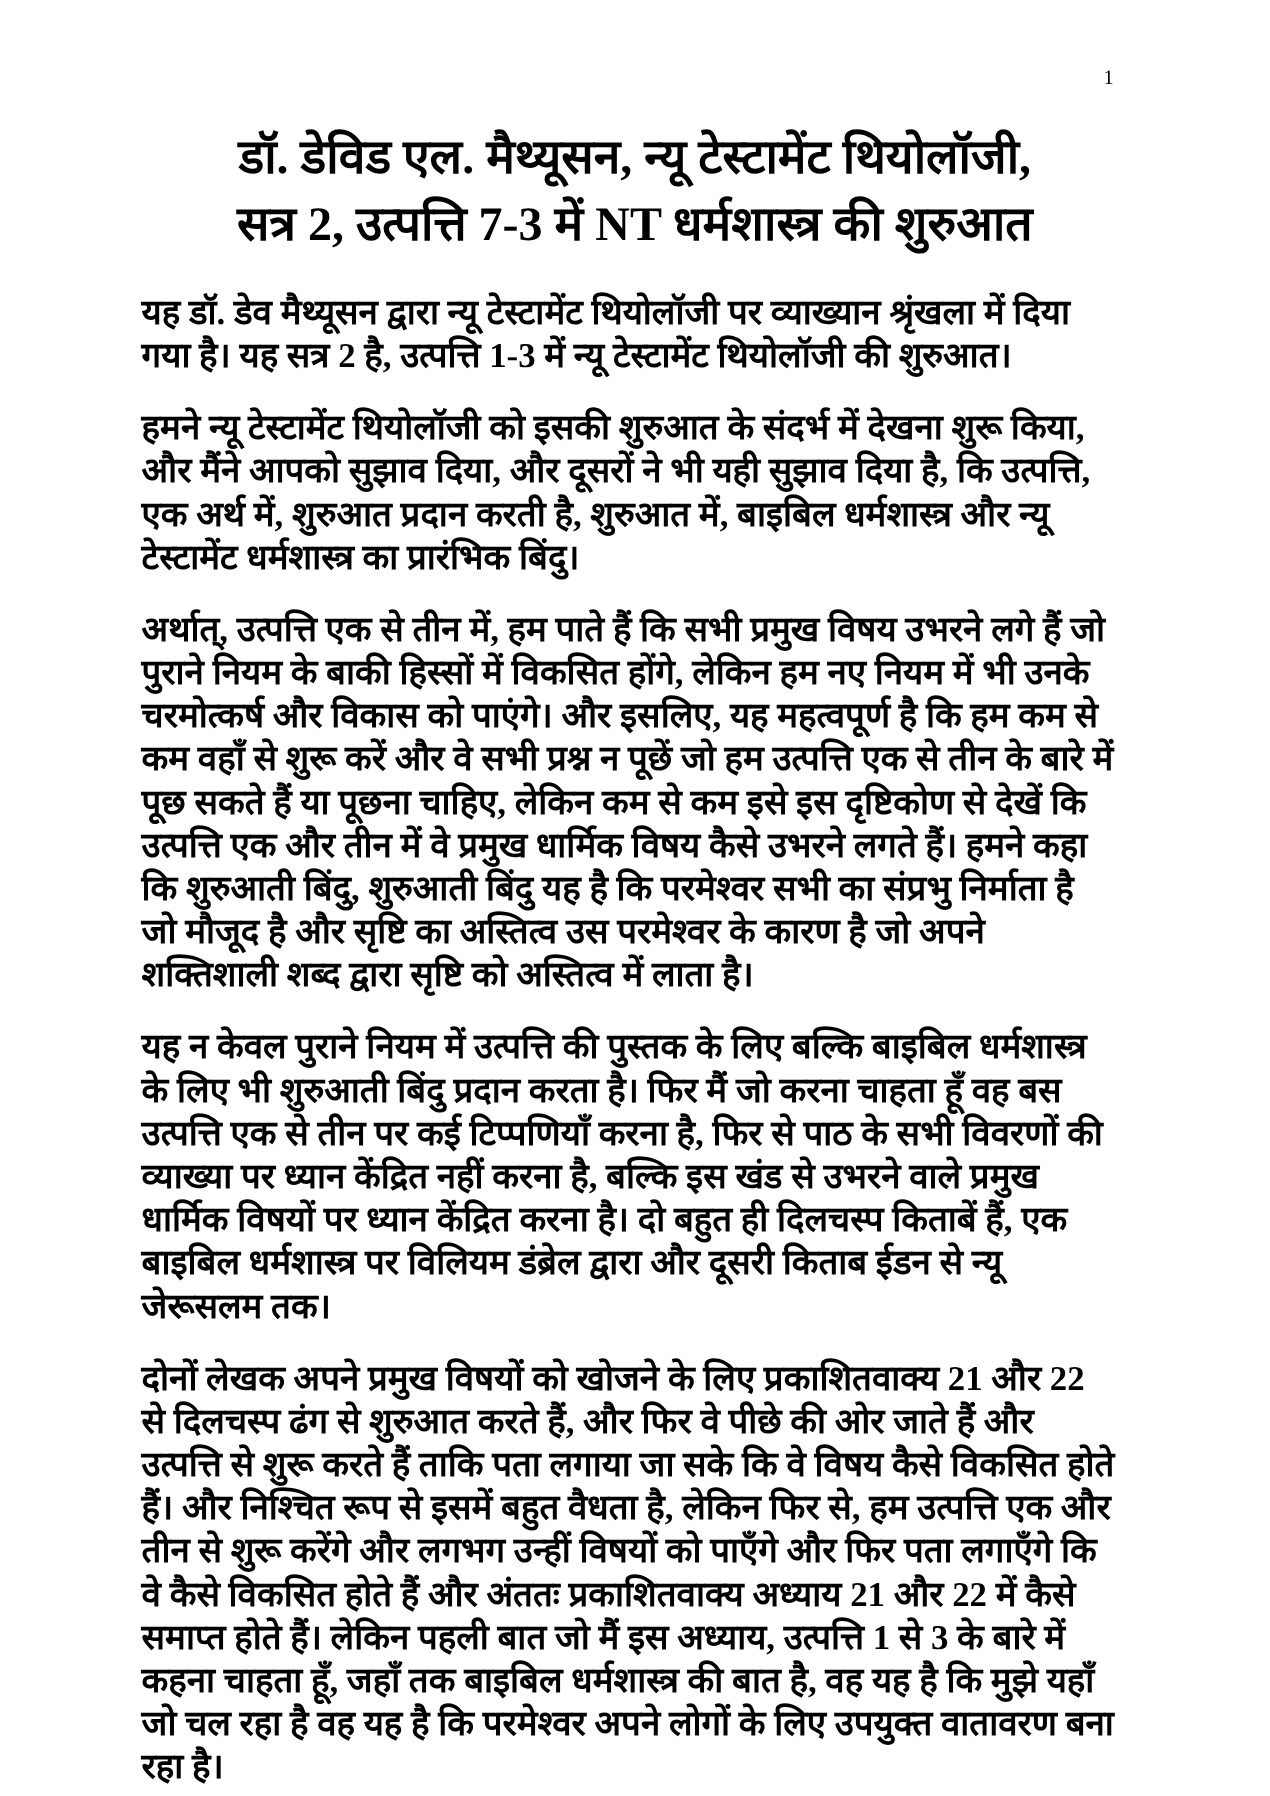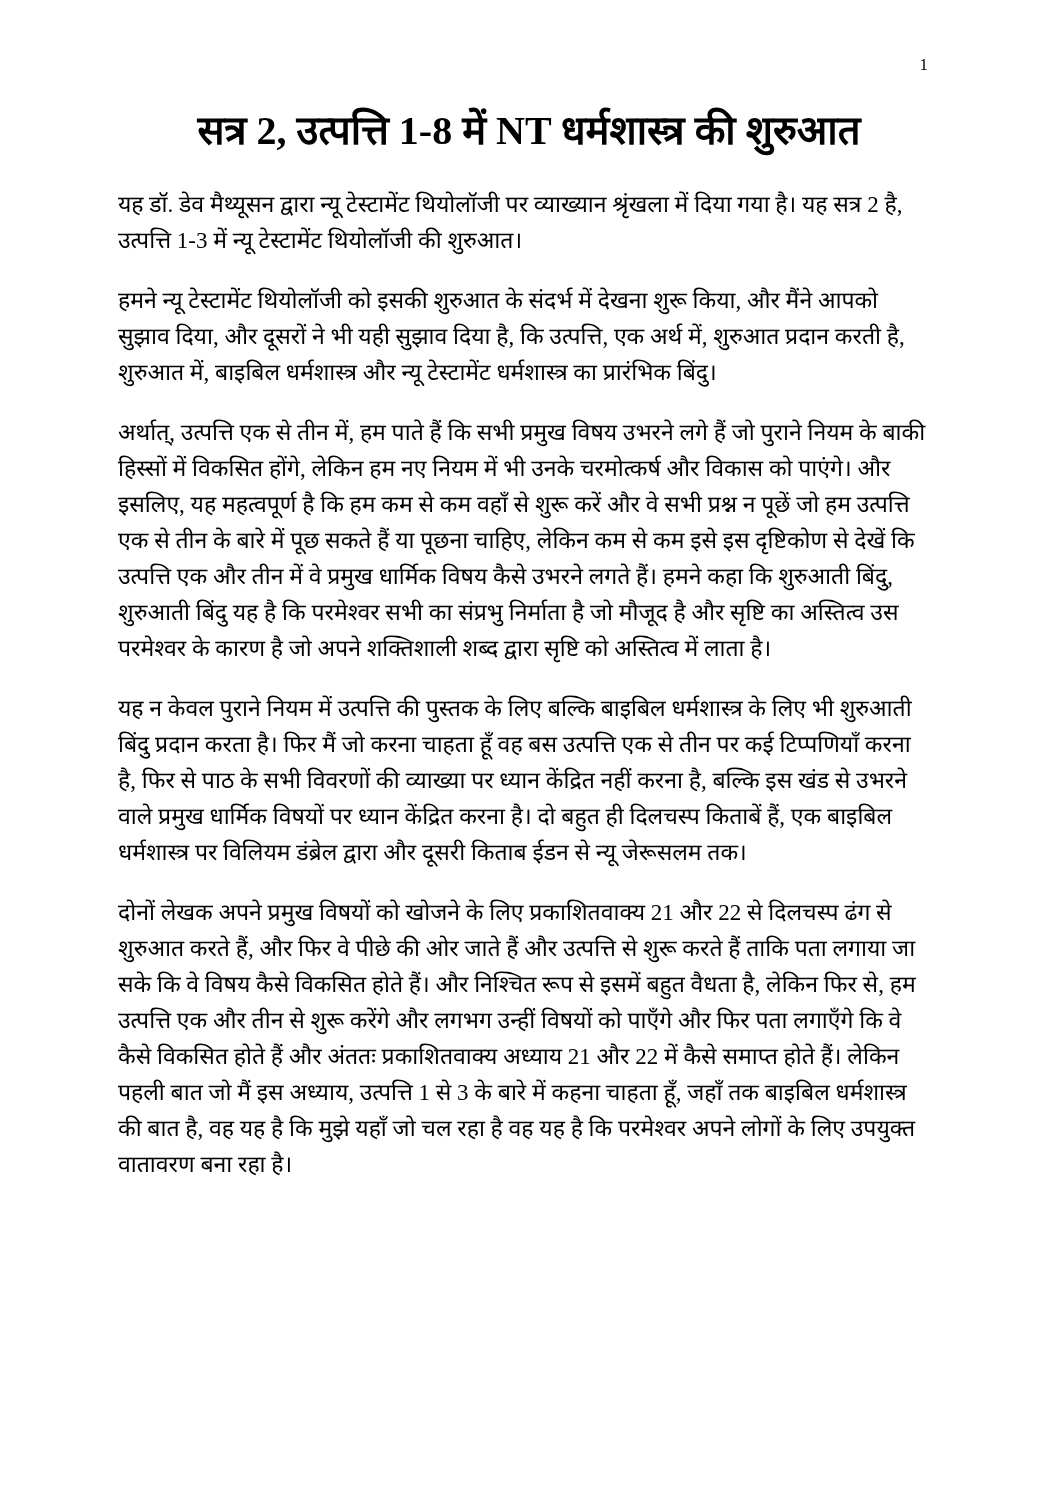--- a/index.html
+++ b/index.html
@@ -41,35 +41,36 @@
     font-size: 24px;
     line-height: 30px;
     text-align: center;
     font-weight: 400;
   }
   .body-text {
     margin-top: 28px;
   }
   .body-text p {
     margin: 0 10px 24px 0;
-    font-size: 23px;
+    font-size: 29px;
     line-height: 36px;
     text-align: left;
-    font-weight: 400;
+    font-weight: 700;
   }
 </style>
 </head>
 <body>
 
 <div class="page">
 
   <div class="page-number">1</div>
 
   <h1 class="doc-title">
-    <span class="title-line">सत्र 2, उत्पत्ति 1-8 में NT धर्मशास्त्र की शुरुआत</span>
+    <span class="title-line">डॉ. डेविड एल. मैथ्यूसन, न्यू टेस्टामेंट थियोलॉजी,</span>
+    <span class="title-line">सत्र 2, उत्पत्ति 7-3 में NT धर्मशास्त्र की शुरुआत</span>
   </h1>
 
 
   <div class="body-text">
     <p>यह डॉ. डेव मैथ्यूसन द्वारा न्यू टेस्टामेंट थियोलॉजी पर व्याख्यान श्रृंखला में दिया गया है। यह सत्र 2 है, उत्पत्ति 1-3 में न्यू टेस्टामेंट थियोलॉजी की शुरुआत।</p>
     <p>हमने न्यू टेस्टामेंट थियोलॉजी को इसकी शुरुआत के संदर्भ में देखना शुरू किया, और मैंने आपको सुझाव दिया, और दूसरों ने भी यही सुझाव दिया है, कि उत्पत्ति, एक अर्थ में, शुरुआत प्रदान करती है, शुरुआत में, बाइबिल धर्मशास्त्र और न्यू टेस्टामेंट धर्मशास्त्र का प्रारंभिक बिंदु।</p>
     <p>अर्थात्, उत्पत्ति एक से तीन में, हम पाते हैं कि सभी प्रमुख विषय उभरने लगे हैं जो पुराने नियम के बाकी हिस्सों में विकसित होंगे, लेकिन हम नए नियम में भी उनके चरमोत्कर्ष और विकास को पाएंगे। और इसलिए, यह महत्वपूर्ण है कि हम कम से कम वहाँ से शुरू करें और वे सभी प्रश्न न पूछें जो हम उत्पत्ति एक से तीन के बारे में पूछ सकते हैं या पूछना चाहिए, लेकिन कम से कम इसे इस दृष्टिकोण से देखें कि उत्पत्ति एक और तीन में वे प्रमुख धार्मिक विषय कैसे उभरने लगते हैं। हमने कहा कि शुरुआती बिंदु, शुरुआती बिंदु यह है कि परमेश्वर सभी का संप्रभु निर्माता है जो मौजूद है और सृष्टि का अस्तित्व उस परमेश्वर के कारण है जो अपने शक्तिशाली शब्द द्वारा सृष्टि को अस्तित्व में लाता है।</p>
     <p>यह न केवल पुराने नियम में उत्पत्ति की पुस्तक के लिए बल्कि बाइबिल धर्मशास्त्र के लिए भी शुरुआती बिंदु प्रदान करता है। फिर मैं जो करना चाहता हूँ वह बस उत्पत्ति एक से तीन पर कई टिप्पणियाँ करना है, फिर से पाठ के सभी विवरणों की व्याख्या पर ध्यान केंद्रित नहीं करना है, बल्कि इस खंड से उभरने वाले प्रमुख धार्मिक विषयों पर ध्यान केंद्रित करना है। दो बहुत ही दिलचस्प किताबें हैं, एक बाइबिल धर्मशास्त्र पर विलियम डंब्रेल द्वारा और दूसरी किताब ईडन से न्यू जेरूसलम तक।</p>
     <p>दोनों लेखक अपने प्रमुख विषयों को खोजने के लिए प्रकाशितवाक्य 21 और 22 से दिलचस्प ढंग से शुरुआत करते हैं, और फिर वे पीछे की ओर जाते हैं और उत्पत्ति से शुरू करते हैं ताकि पता लगाया जा सके कि वे विषय कैसे विकसित होते हैं। और निश्चित रूप से इसमें बहुत वैधता है, लेकिन फिर से, हम उत्पत्ति एक और तीन से शुरू करेंगे और लगभग उन्हीं विषयों को पाएँगे और फिर पता लगाएँगे कि वे कैसे विकसित होते हैं और अंततः प्रकाशितवाक्य अध्याय 21 और 22 में कैसे समाप्त होते हैं। लेकिन पहली बात जो मैं इस अध्याय, उत्पत्ति 1 से 3 के बारे में कहना चाहता हूँ, जहाँ तक बाइबिल धर्मशास्त्र की बात है, वह यह है कि मुझे यहाँ जो चल रहा है वह यह है कि परमेश्वर अपने लोगों के लिए उपयुक्त वातावरण बना रहा है।</p>
   </div>

